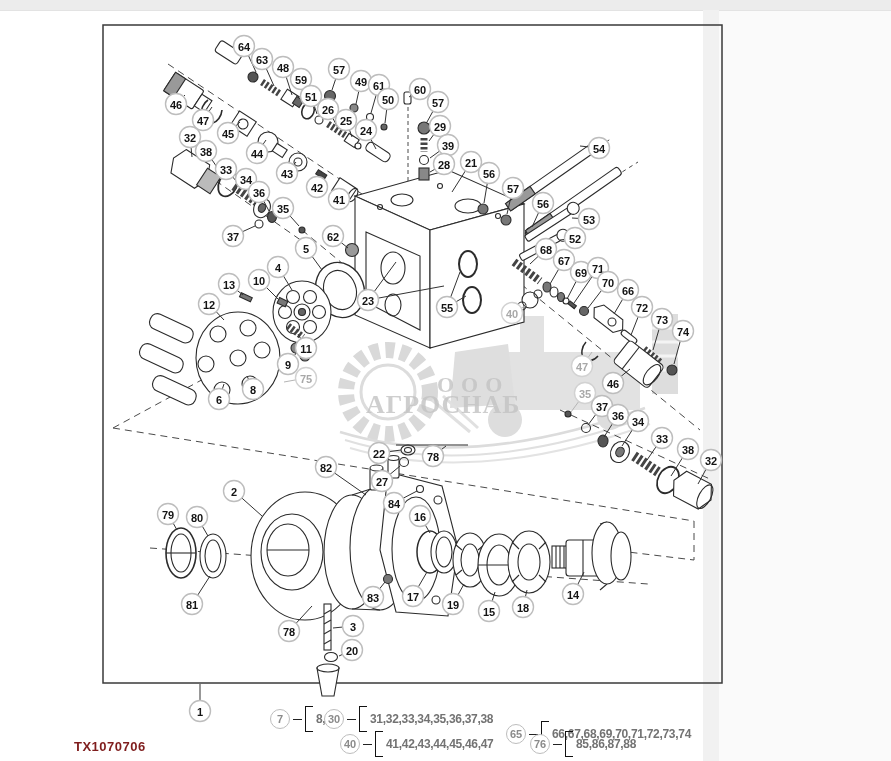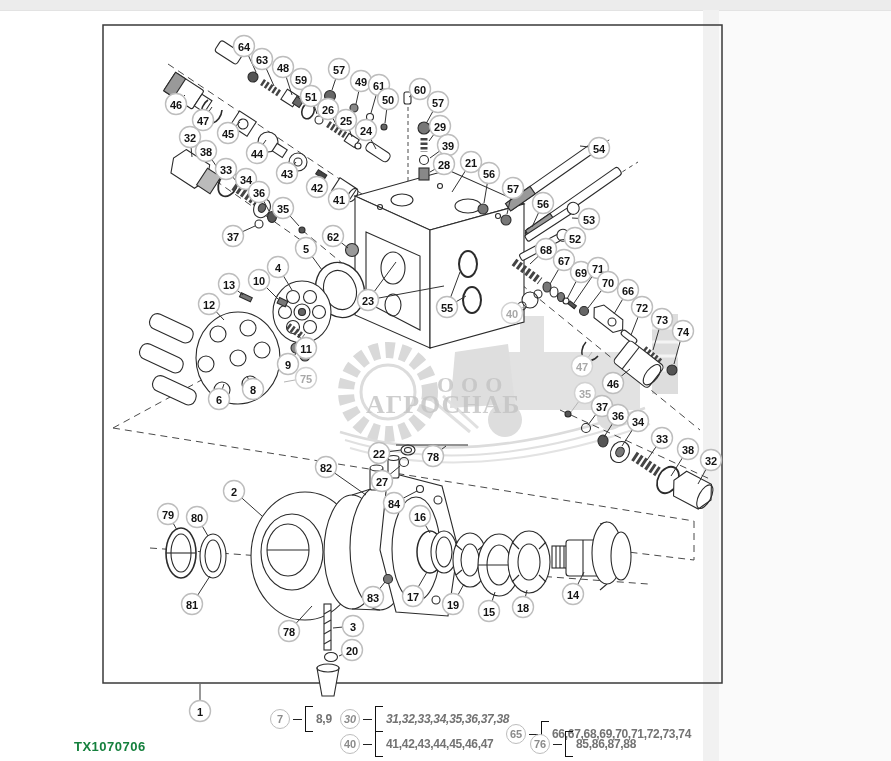--- a/index.html
+++ b/index.html
@@ -9,21 +9,21 @@
   .band-right{position:absolute;right:0;top:10px;width:16px;height:751px;background:#f1f1f1;}
   #diagram-svg{position:absolute;left:0;top:0;}
   .wm-text{position:absolute;color:#c3c3c3;opacity:.8;pointer-events:none;font-family:"Liberation Serif",serif;font-weight:bold;}
   .wm-ooo{left:437px;top:372px;font-size:22px;letter-spacing:7px;}
   .wm-name{left:366px;top:390px;font-size:26px;letter-spacing:1px;}
   .legend-item{position:absolute;display:flex;align-items:center;gap:3px;white-space:nowrap;}
   .legend-circle{display:inline-flex;align-items:center;justify-content:center;width:18px;height:18px;border:1.4px solid #bdbdbd;border-radius:50%;color:#8b8b8b;font-weight:bold;font-size:11px;background:#fff;flex:0 0 auto;}
   .legend-dash{display:inline-block;width:9px;border-top:1.6px solid #222;flex:0 0 auto;}
   .legend-bracket{display:inline-block;width:7px;height:24px;border-left:1.8px solid #111;border-top:1.8px solid #111;border-bottom:1.8px solid #111;flex:0 0 auto;}
   .legend-parts{font-weight:bold;font-size:12px;color:#737373;letter-spacing:-0.3px;}
-  #drawing-number{position:absolute;left:74px;top:739px;font-weight:bold;font-size:13px;color:#15803d;letter-spacing:0.5px;}
+  #drawing-number{position:absolute;left:74px;top:739px;font-weight:bold;font-size:13px;color:#7f1d1d;letter-spacing:0.5px;}
 </style>
 </head>
 <body>
 
 <div id="stage">
   <div class="band-top"></div>
   <div class="band-right"></div>
 
   <svg id="diagram-svg" width="891" height="761" viewBox="0 0 891 761">
 
@@ -776,21 +776,21 @@
   <div class="wm-text wm-ooo">ООО</div>
   <div class="wm-text wm-name">АГРОСНАБ</div>
 
   <div id="legend">
       <div class="legend-item" style="left: 270px; top: 706px;">
         <span class="legend-circle">7</span>
         <span class="legend-dash"></span>
         <span class="legend-bracket"></span>
         <span class="legend-parts">8,9</span>
       </div>
-      <div class="legend-item" style="left: 340px; top: 706px; font-style: italic;">
+      <div class="legend-item" style="left: 324px; top: 706px;">
         <span class="legend-circle">30</span>
         <span class="legend-dash"></span>
         <span class="legend-bracket"></span>
         <span class="legend-parts">31,32,33,34,35,36,37,38</span>
       </div>
       <div class="legend-item" style="left: 506px; top: 693px; margin-top: 28px;">
         <span class="legend-circle">65</span>
         <span class="legend-dash"></span>
         <span class="legend-bracket"></span>
         <span class="legend-parts">66,67,68,69,70,71,72,73,74</span>

